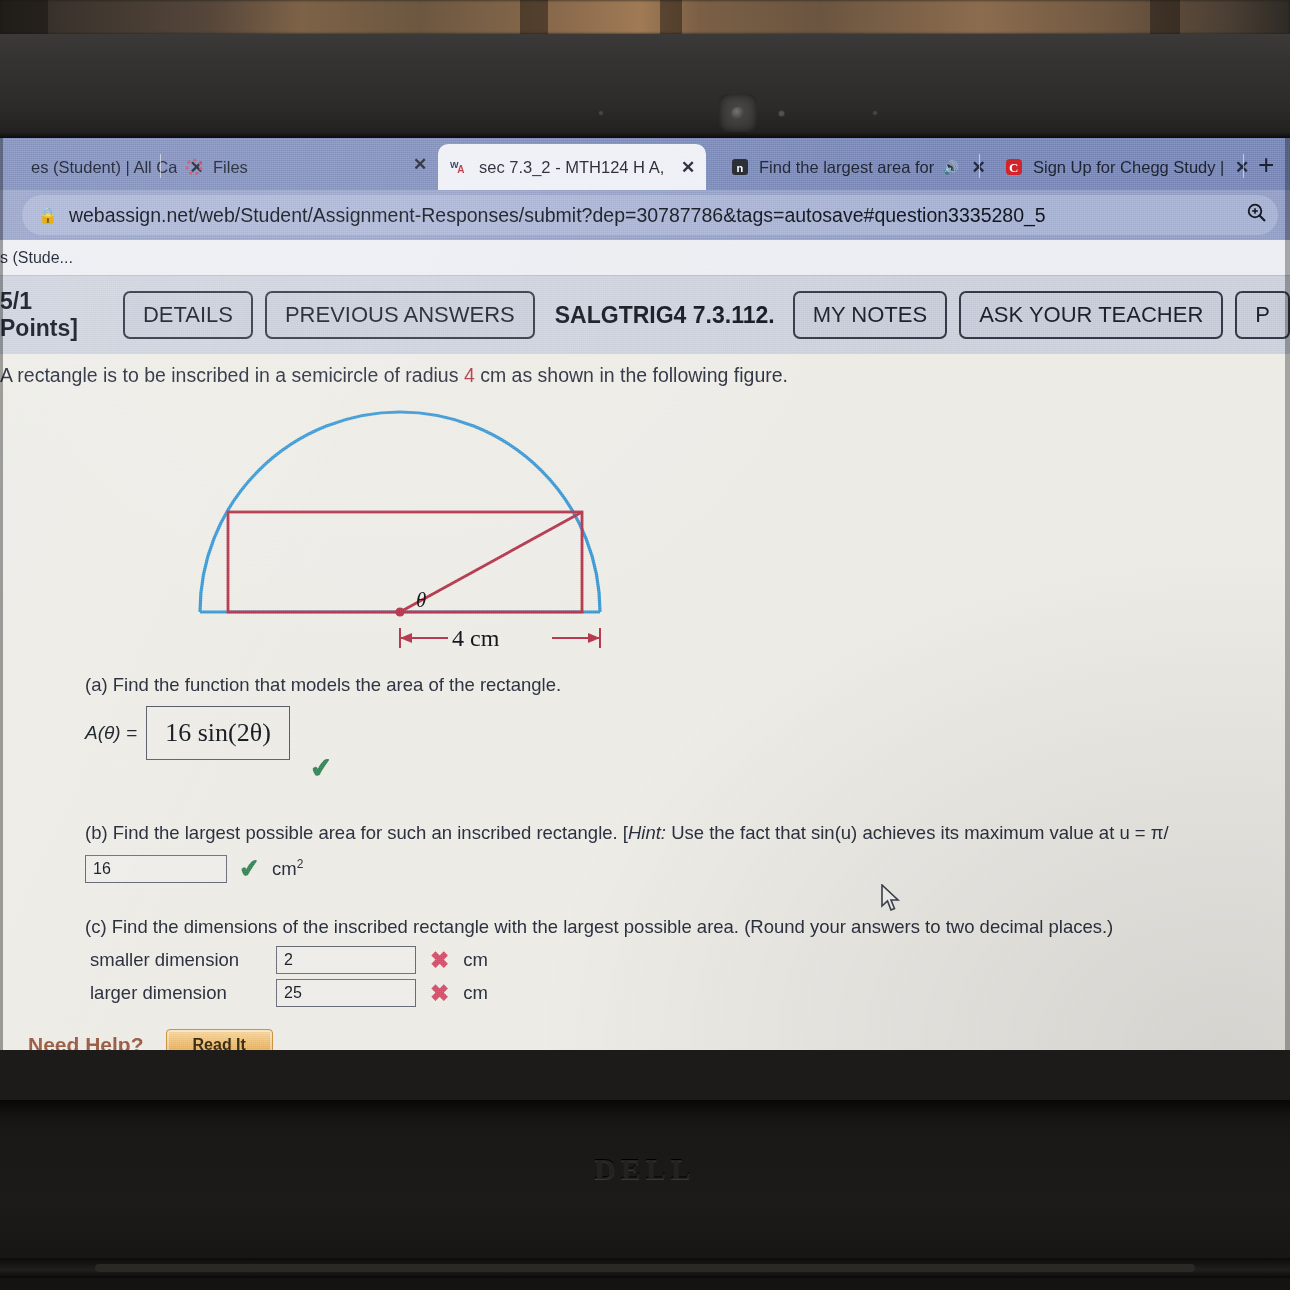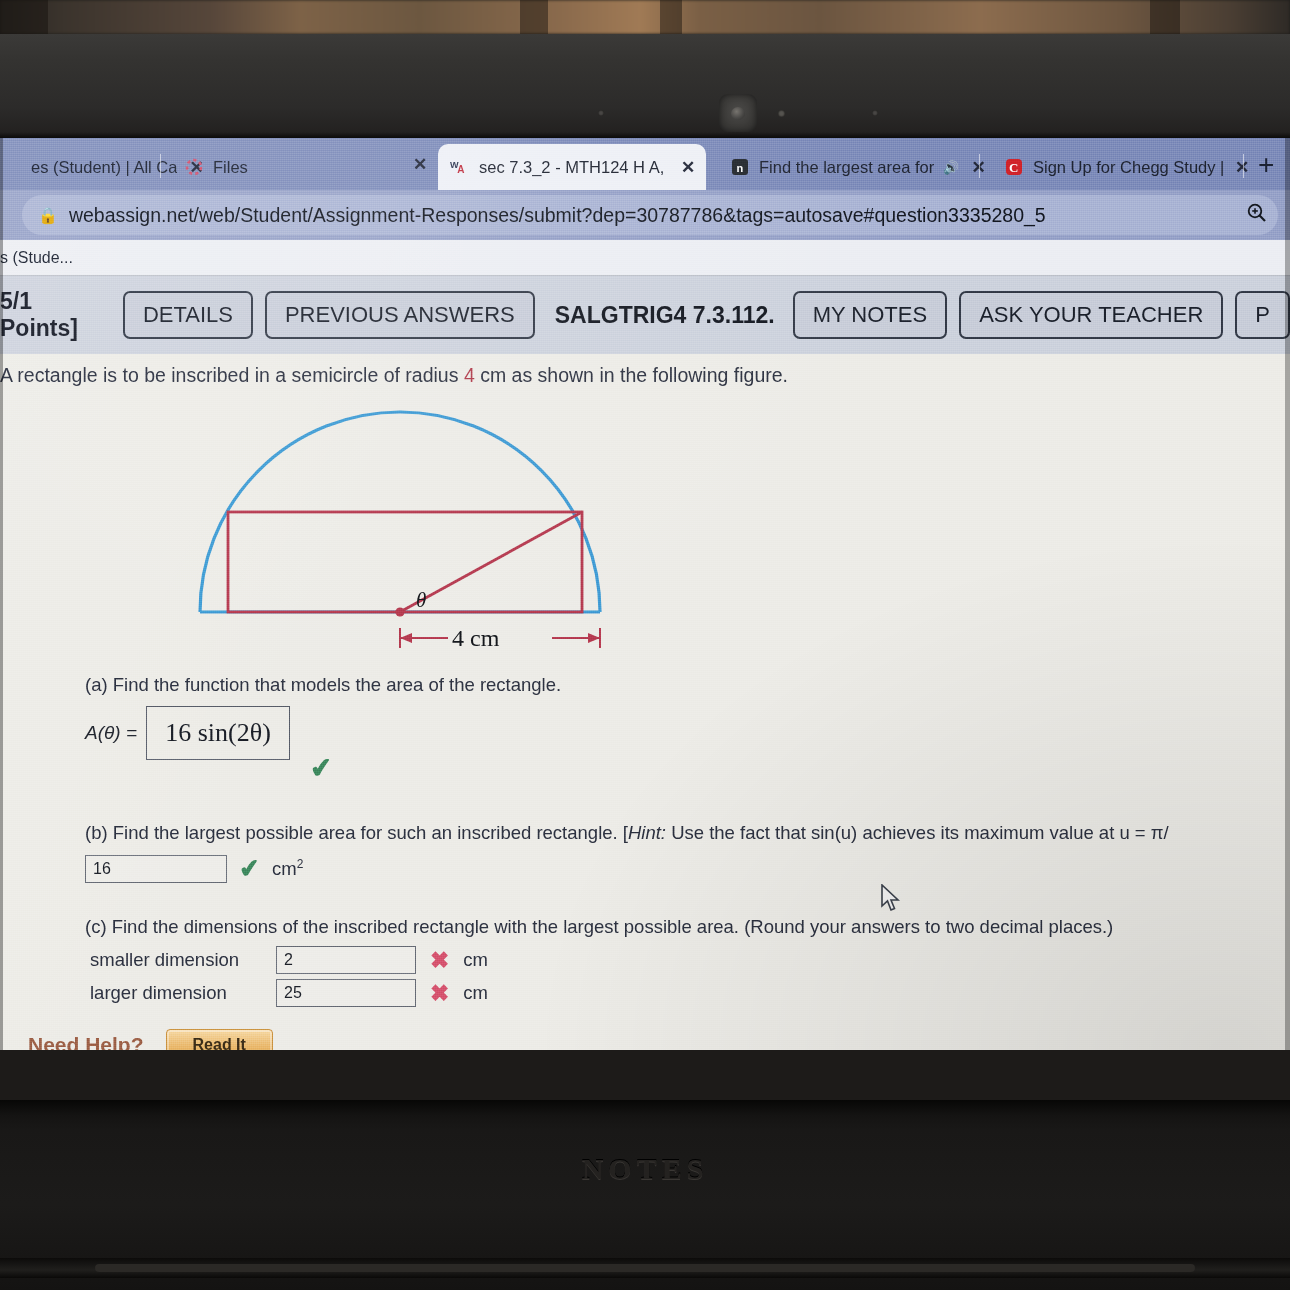--- a/index.html
+++ b/index.html
@@ -478,18 +478,18 @@
       </div>
     </div>
 
   </div>
 
   <div class="side-shadow-l"></div>
   <div class="side-shadow-r"></div>
 
   <div class="deck">
     <div class="deck-hinge"></div>
-    <div class="dell">NOTES</div>
+    <div class="dell">DELL</div>
     <div class="deck-lip"></div>
     <div class="deck-notch"></div>
   </div>
 
 </div>
 
 </body></html>

